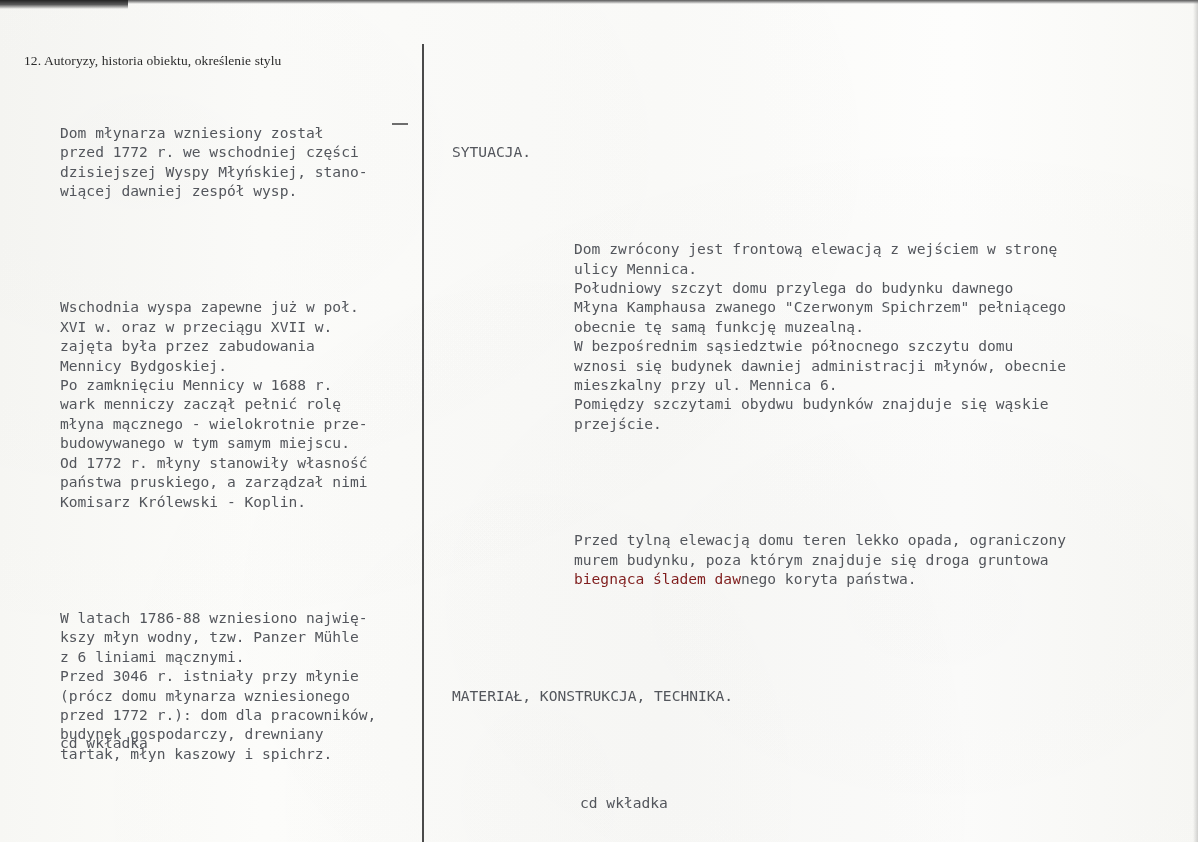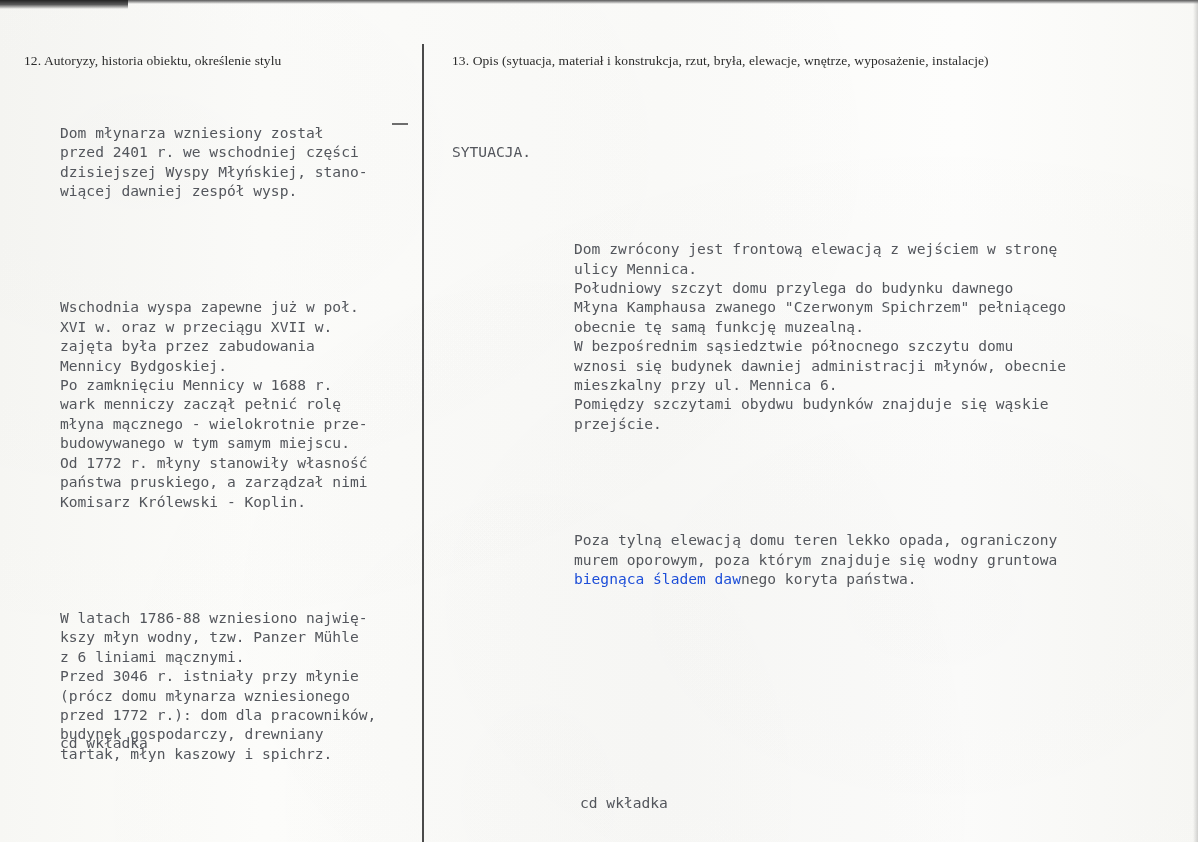--- a/index.html
+++ b/index.html
@@ -97,42 +97,41 @@
     flex: 0 0 122px;
     white-space: pre;
   }
   .sec-body { flex: 1 1 auto; }
 
   .center-note { text-align: left; }
   #left-cd  { position: absolute; left: 60px;  top: 733px; width: 350px; }
   #right-cd { position: absolute; left: 580px; top: 793px; width: 520px; }
 
   
-  .ink-blue { color: #1d4ed8; }
+  .ink-blue { color: #7f1d1d; }
 </style>
 </head>
 <body>
 
 <div class="page">
 
   <div class="paper-texture"></div>
   <div class="scan-edge-top"></div>
   <div class="scan-edge-top-left"></div>
   <div class="scan-edge-right"></div>
 
   <div class="divider"></div>
   <div class="divider-tick"></div>
 
   <div class="form-heading" id="heading-left">12. Autoryzy, historia obiektu, określenie stylu</div>
 
-  <div class="form-heading" id="heading-right">13. Opis (sytuacja, materiał i konstrukcja, rzut, bryła, elewacje, wnętrze, wyposażenie, instalacje)</div>
 
   <div class="col" id="col-left">
     <div class="para blk">Dom młynarza wzniesiony został
-przed 2401 r. we wschodniej części
+przed 1772 r. we wschodniej części
 dzisiejszej Wyspy Młyńskiej, stano-
 wiącej dawniej zespół wysp.</div>
     <div class="gap"></div>
     <div class="para blk">Wschodnia wyspa zapewne już w poł.
 XVI w. oraz w przeciągu XVII w.
 zajęta była przez zabudowania
 Mennicy Bydgoskiej.
 Po zamknięciu Mennicy w 1688 r.
 wark menniczy zaczął pełnić rolę
 młyna mącznego - wielokrotnie prze-
@@ -169,24 +168,25 @@
 ulicy Mennica.
 Południowy szczyt domu przylega do budynku dawnego
 Młyna Kamphausa zwanego "Czerwonym Spichrzem" pełniącego
 obecnie tę samą funkcję muzealną.
 W bezpośrednim sąsiedztwie północnego szczytu domu
 wznosi się budynek dawniej administracji młynów, obecnie
 mieszkalny przy ul. Mennica 6.
 Pomiędzy szczytami obydwu budynków znajduje się wąskie
 przejście.</div>
         <div class="gap"></div>
-        <div class="blk"><span>Poza tylną elewacją domu teren lekko opada, ograniczony</span><br><span>murem oporowym, poza którym znajduje się wodny gruntowa</span><br><span class="ink-blue">biegnąca śladem daw</span><span>nego koryta państwa.</span></div>
+        <div class="blk"><span>Przed tylną elewacją domu teren lekko opada, ograniczony</span><br><span>murem budynku, poza którym znajduje się droga gruntowa</span><br><span class="ink-blue">biegnąca śladem daw</span><span>nego koryta państwa.</span></div>
       </div>
     </div>
 
+    <div class="blk">MATERIAŁ, KONSTRUKCJA, TECHNIKA.</div>
     <div class="gap"></div>
 
     
   </div>
 
   <div class="col center-note" id="right-cd">cd wkładka</div>
 
 </div>
 
 </body></html>

